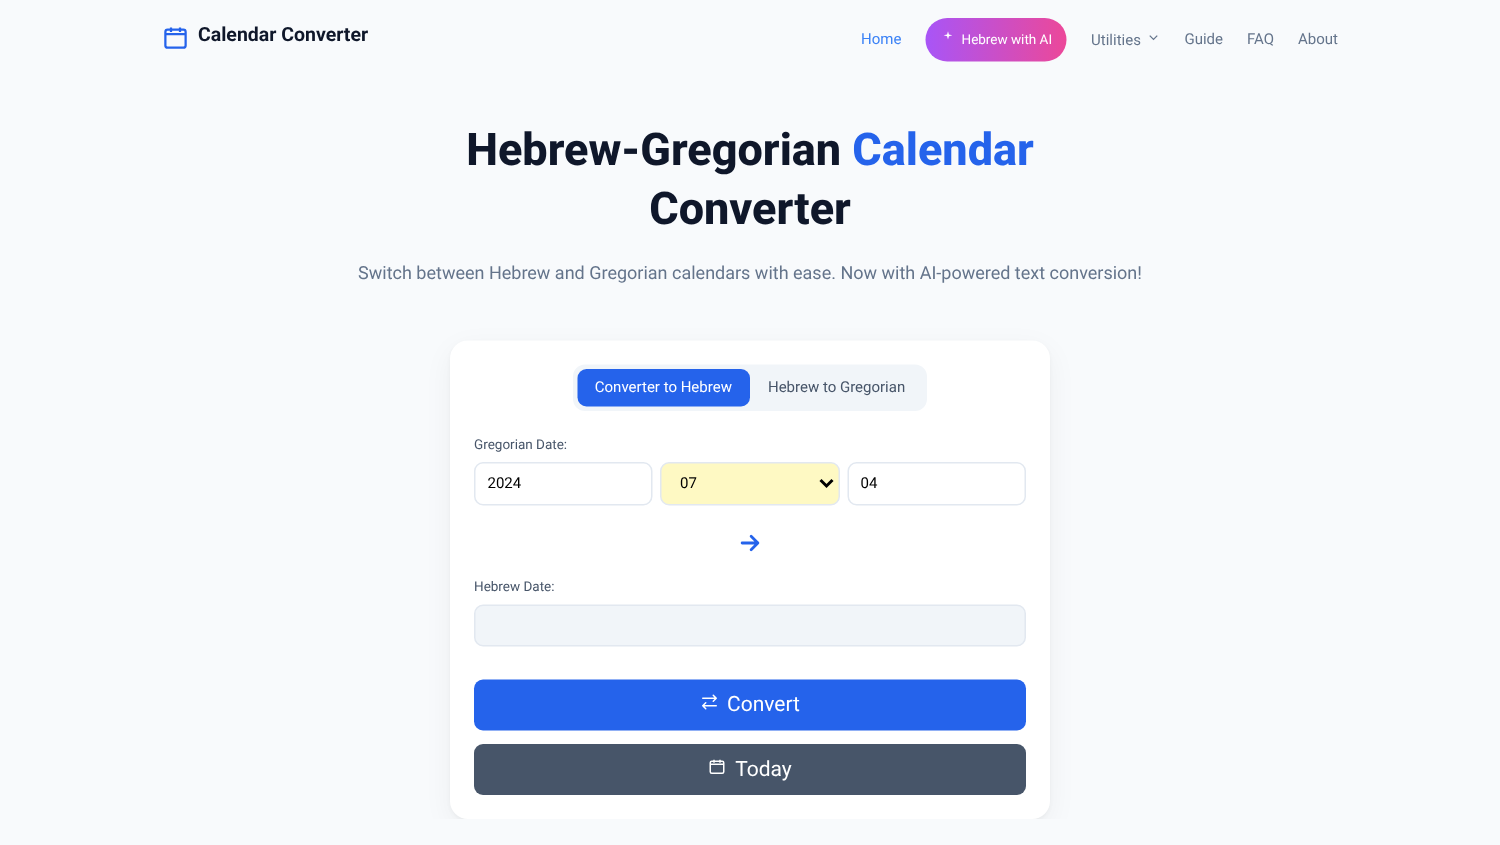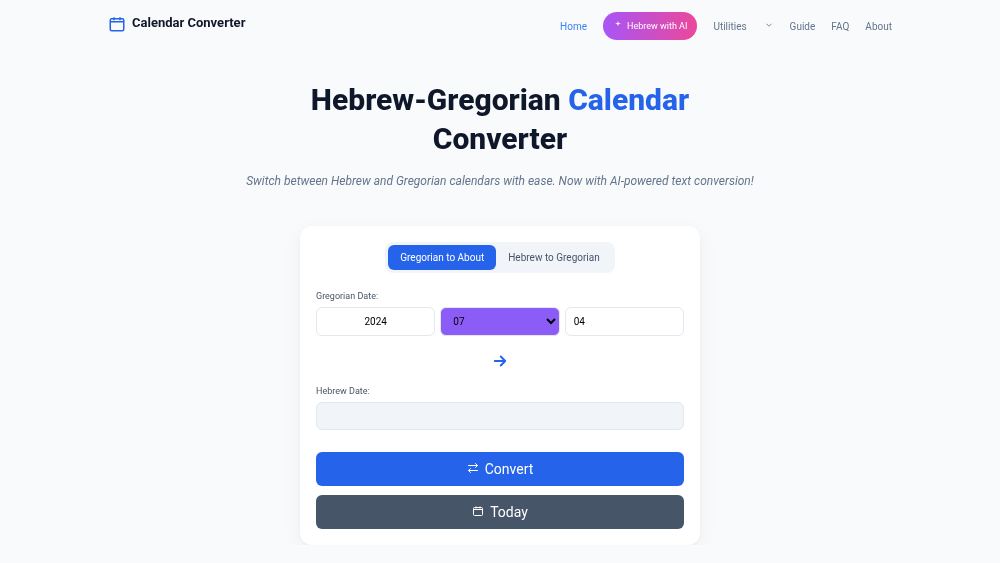--- a/index.html
+++ b/index.html
@@ -5,38 +5,38 @@
   * { box-sizing: border-box; margin: 0; padding: 0; }
   body { font-family: -apple-system, BlinkMacSystemFont, "Segoe UI", Roboto, sans-serif; background: #f8fafc; color: #0f172a; }
   
   .nav { display: flex; align-items: center; justify-content: space-between; padding: 12px 108px; }
   .brand { display: flex; gap: 6px; }
   .brand-title { font-weight: 700; font-size: 13px; }
   .nav-links { display: flex; align-items: center; gap: 16px; font-size: 10px; }
   .nav-link { color: #64748b; text-decoration: none; cursor: pointer; }
   .nav-link.active { color: #3b82f6; }
   .nav-pill { background: linear-gradient(90deg, #a855f7, #ec4899); color: #fff; padding: 8px 10px; border-radius: 999px; display: flex; align-items: center; gap: 4px; font-size: 9px; cursor: pointer; }
-  .nav-drop { display: flex; align-items: flex-end; gap: 17px; color: #64748b; cursor: pointer; }
+  .nav-drop { display: flex; align-items: flex-end; gap: 3px; color: #64748b; cursor: pointer; }
   
   .hero { text-align: center; padding: 28px 20px 10px; }
   .hero h1 { font-size: 30px; font-weight: 800; line-height: 1.3; }
   .accent { color: #2563eb; }
-  .hero-sub { font-size: 12px; color: #64748b; margin-top: 16px; font-style: italic; }
+  .hero-sub { font-size: 12px; color: #64748b; margin-top: 16px; }
   
   .card { background: #fff; border-radius: 12px; box-shadow: 0 1px 3px rgba(0,0,0,0.04), 0 6px 20px rgba(0,0,0,0.05); max-width: 400px; margin: 28px auto 0; padding: 16px; }
   
   .tabbar { display: flex; justify-content: center; background: #f1f5f9; border-radius: 8px; padding: 3px; width: fit-content; margin: 0 auto 18px; }
   .tab { font-size: 10px; padding: 7px 12px; border-radius: 6px; color: #475569; cursor: pointer; }
   .tab.active { background: #2563eb; color: #fff; }
   
   .label { font-size: 9px; color: #475569; margin-bottom: 6px; display: block; }
   .row { display: flex; gap: 5px; }
   .input, .select { border: 1px solid #e2e8f0; border-radius: 6px; padding: 7px 8px; font-size: 10px; width: 100%; font-family: inherit; }
-  .select { background: #8b5cf6; }
-  .year { flex: 1; text-align: center; }
+  .select { background: #fef9c3; }
+  .year { flex: 1; }
   .month { flex: 1; }
   .day { flex: 1; }
   
   .arrow-row { display:flex; justify-content:center; padding: 16px 0 12px; }
   .arrow { color: #2563eb; }
   
   .out { background: #f1f5f9; border:1px solid #e2e8f0; border-radius:6px; height:28px; width:100%; }
   
   .btn { width:100%; border:none; border-radius:6px; padding:9px 0; font-size:14px; cursor:pointer; display:flex; align-items:center; justify-content:center; gap:6px; font-family: inherit; }
   .btn-primary { background:#2563eb; color:#fff; margin-top:22px; }
@@ -81,21 +81,21 @@
 
 <section class="hero">
   <h1>
     <span>Hebrew-Gregorian </span><span class="accent">Calendar</span><br><span> Converter</span>
   </h1>
   <p class="hero-sub">Switch between Hebrew and Gregorian calendars with ease. Now with AI-powered text conversion!</p>
 </section>
 
 <div class="card">
   <div class="tabbar">
-    <div class="tab active">Gregorian to About</div>
+    <div class="tab active">Converter to Hebrew</div>
     <div class="tab">Hebrew to Gregorian</div>
   </div>
 
   <label class="label">Gregorian Date:</label>
   <div class="row">
     <input class="input year" value="2024" style="">
     <select class="select month">
       <option>07</option>
     </select>
     <input class="input day" value="04" style="">

